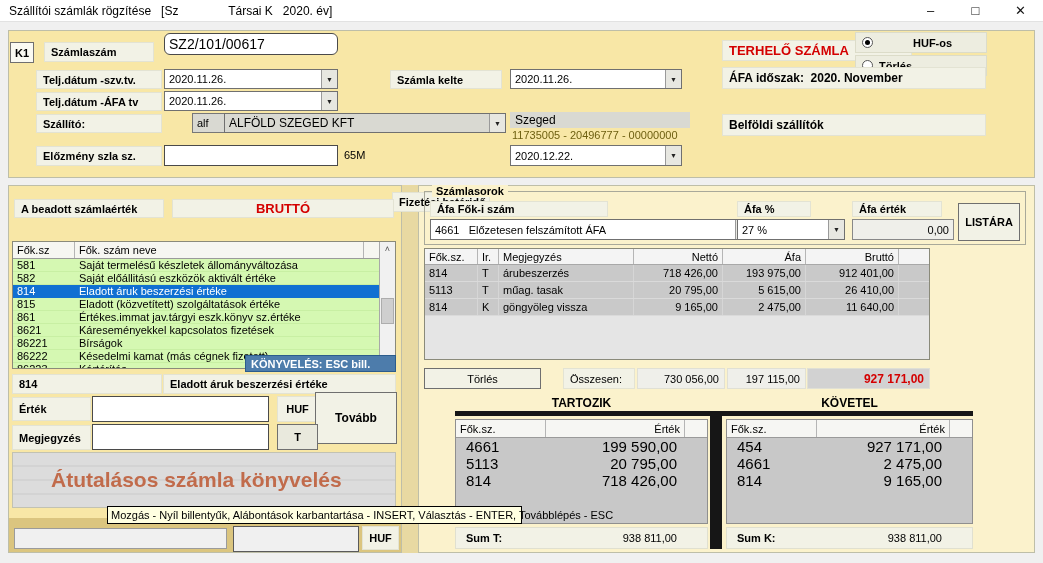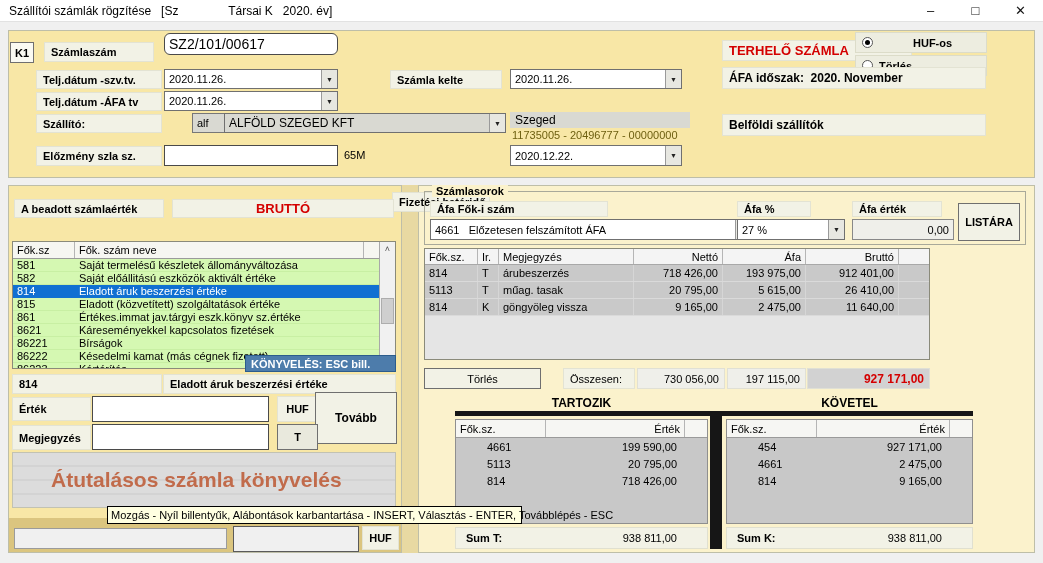--- a/index.html
+++ b/index.html
@@ -81,21 +81,21 @@
 
   
   .dc-title { font-size:12px; font-weight:bold; display:flex; align-items:center; justify-content:center; }
   .blackbar { background:#161616; }
   .sub-table { background:#C8C8C8; border:1px solid #8F8F8F; overflow:hidden; }
   .st-head { display:flex; height:18px; background:#F6F6F3; border-bottom:1px solid #9A9A9A; font-size:11px; }
   .st-head span { display:flex; align-items:center; padding:0 4px; border-right:1px solid #B5B5B5; }
   .st-head .h-code { width:90px; }
   .st-head .h-val { flex:1; justify-content:flex-end; }
   .st-head .h-x { width:22px; border-right:none; }
-  .st-row { display:flex; height:17px; font-size:11px;margin-left:21px; }
+  .st-row { display:flex; height:17px; font-size:15px; }
   .st-row .st-code { width:90px; display:flex; align-items:center; padding-left:10px; }
   .st-row .st-val { flex:1; display:flex; align-items:center; justify-content:flex-end; padding-right:8px; }
   .st-row .st-x { width:22px; }
   .sum-row { background:#F2F2E6; border:1px solid #E0E0D0; display:flex; align-items:center; font-size:11px; font-weight:bold; }
   .sum-row .s-lab { padding-left:10px; }
   .sum-row .s-val { margin-left:auto; padding-right:30px; font-weight:normal; }
 </style>
 </head>
 <body>
 

